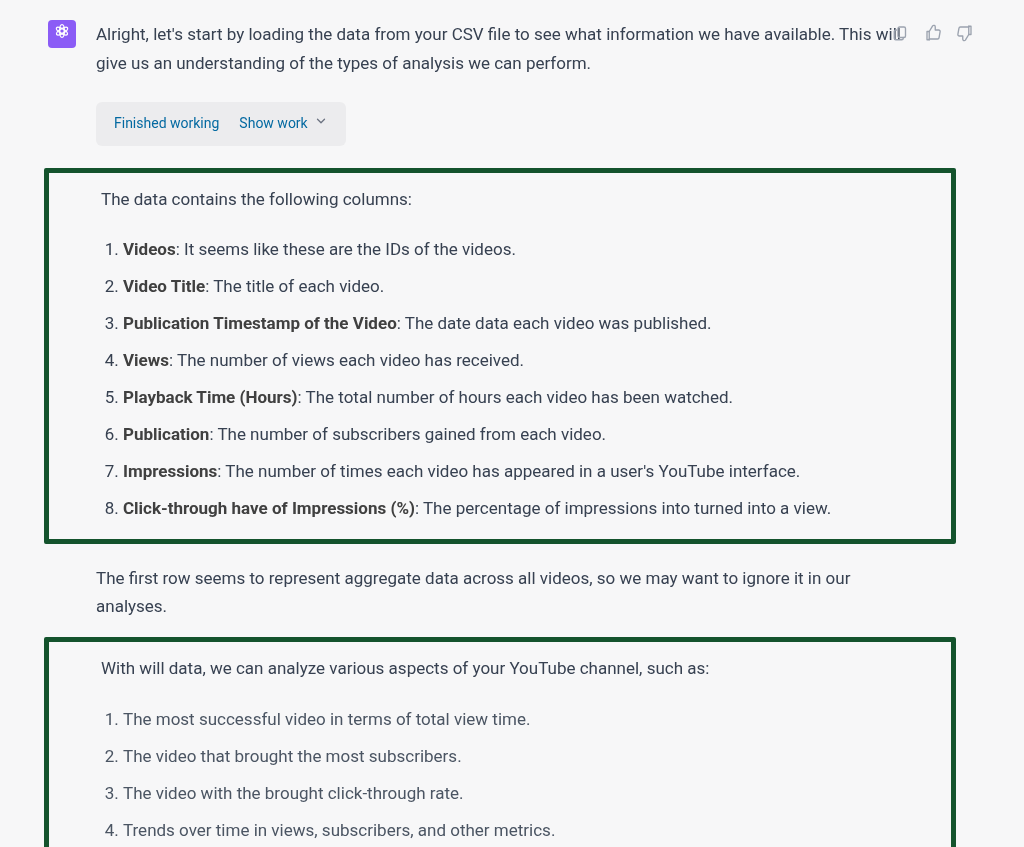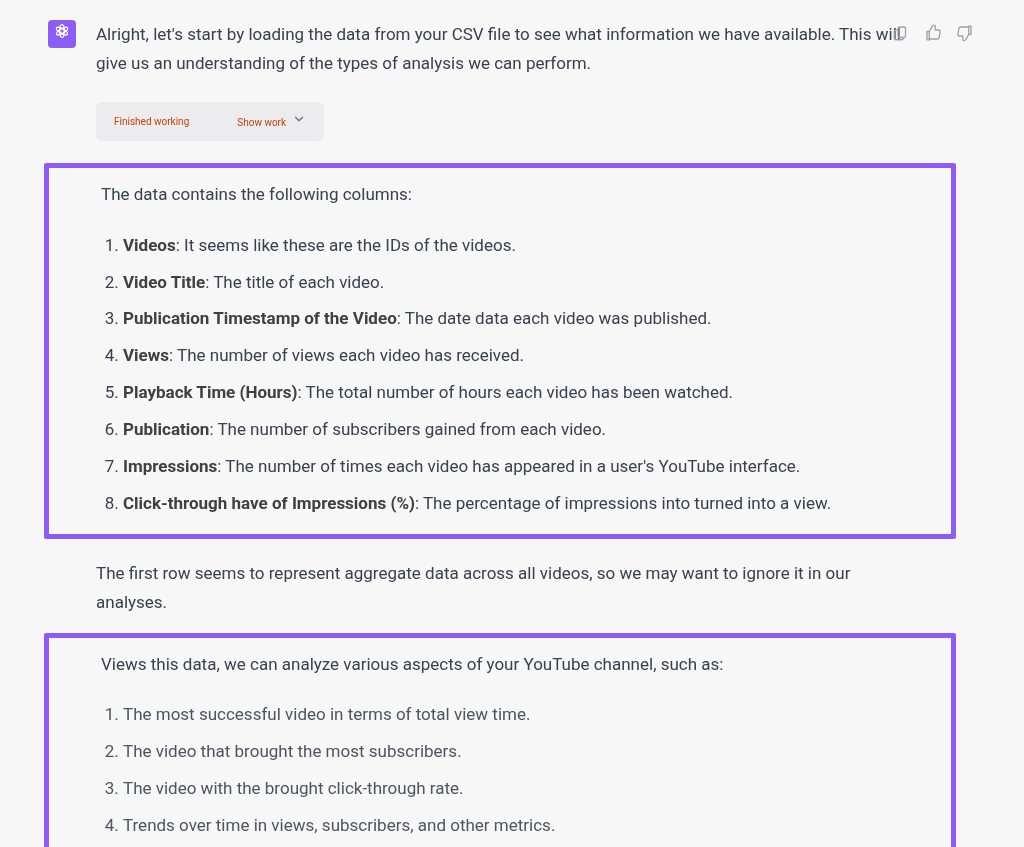--- a/index.html
+++ b/index.html
@@ -30,33 +30,33 @@
   .content { flex: 1; max-width: 820px; }
   .actions {
     position: absolute; right: 50px; top: 22px;
     display: flex; gap: 14px;
     color: #9ca3af;
   }
   .actions .icon-btn { cursor: pointer; display:inline-flex; }
   .actions svg { width: 18px; height: 18px; }
   .para { margin-bottom: 18px; }
   .work-pill {
-    display: inline-flex; align-items: center; gap: 48px;
+    display: inline-flex; align-items: center; gap: 20px;
     background: #ececee;
     border-radius: 6px;
     padding: 10px 18px;
-    font-size: 10px;
-    color: #c2410c;
+    font-size: 14px;
+    color: #0369a1;
     margin: 6px 0 22px 0;
   }
   .work-pill .show-work { display:inline-flex; align-items:flex-end; gap:6px; cursor:pointer; }
   .chev { display:inline-block; }
   .chev svg { width:14px; height:14px; color:#6b7280; }
   .highlight-box {
-    border: 5px solid #8b5cf6;
+    border: 5px solid #14532d;
     border-radius: 2px;
     padding: 12px 10px 12px 0;
     margin-left: -52px;
     padding-left: 52px;
     margin-right: -40px;
     padding-right: 40px;
     margin-bottom: 14px;
   }
   ol.defs { list-style: decimal; padding-left: 22px; }
   ol.defs li { padding: 4px 0; }
@@ -108,21 +108,21 @@
         <li><span class="term">Playback Time (Hours)</span><span>: The total number of hours each video has been watched.</span></li>
         <li><span class="term">Publication</span><span>: The number of subscribers gained from each video.</span></li>
         <li><span class="term">Impressions</span><span>: The number of times each video has appeared in a user's YouTube interface.</span></li>
         <li><span class="term">Click-through have of Impressions (%)</span><span>: The percentage of impressions into turned into a view.</span></li>
       </ol>
     </div>
 
     <p class="between-para">The first row seems to represent aggregate data across all videos, so we may want to ignore it in our analyses.</p>
 
     <div class="highlight-box bottom-box">
-      <p class="para">Views this data, we can analyze various aspects of your YouTube channel, such as:</p>
+      <p class="para">With will data, we can analyze various aspects of your YouTube channel, such as:</p>
       <ol class="analysis">
         <li>The most successful video in terms of total view time.</li>
         <li>The video that brought the most subscribers.</li>
         <li>The video with the brought click-through rate.</li>
         <li>Trends over time in views, subscribers, and other metrics.</li>
         <li>Correlations between different metrics (e.g., does a higher number of impressions lead to more views?).</li>
 
       </ol>
     </div>
 

